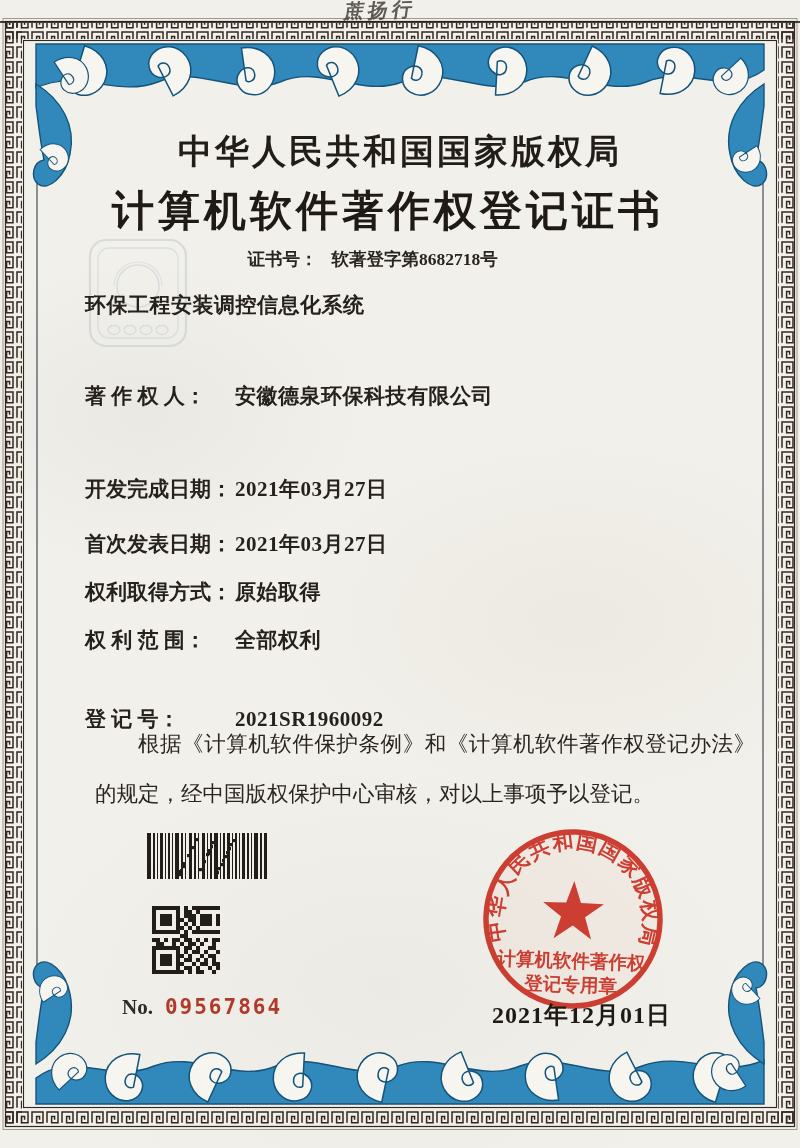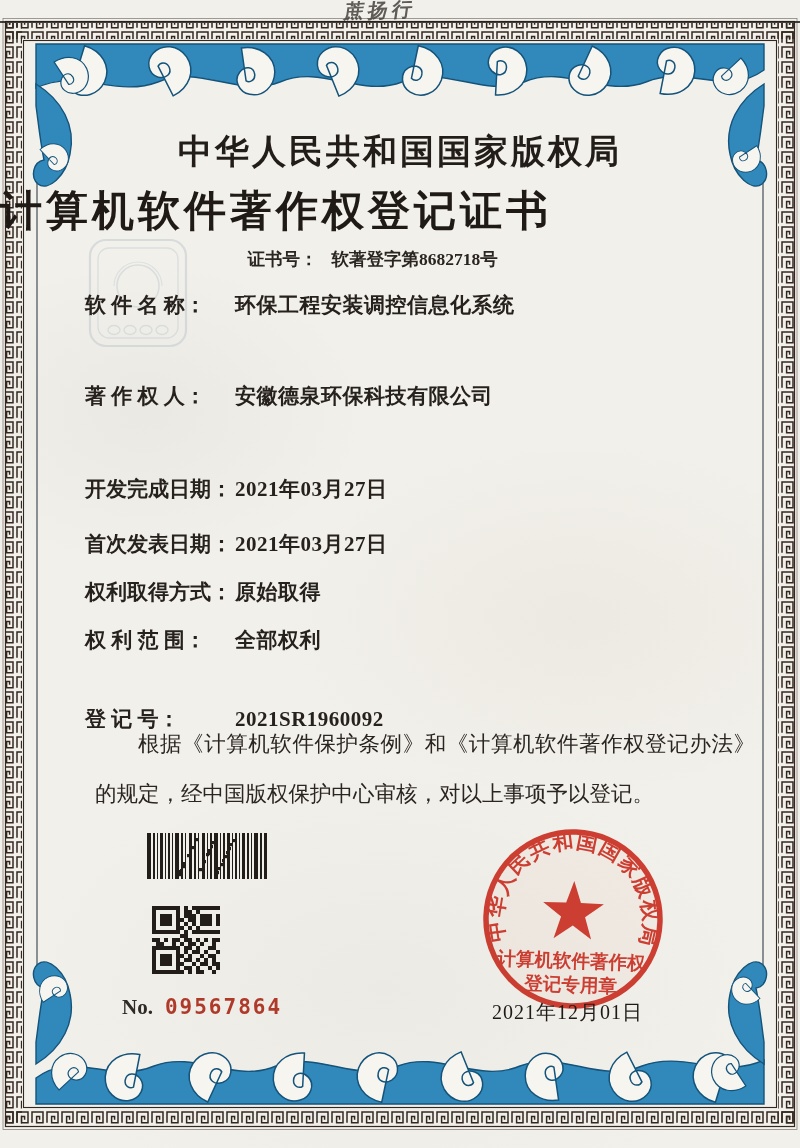--- a/index.html
+++ b/index.html
@@ -13,36 +13,36 @@
       #f2f0ea;
   }
   .abs{position:absolute;}
   .handwriting{
     top:-3px;left:344px;font-size:20px;font-weight:bold;color:#46423e;opacity:.85;
     transform:skewX(-10deg) rotate(-2deg);letter-spacing:4px;
   }
   .topline{top:21px;left:0;width:800px;height:2px;background:#23201d;opacity:.85;}
   .authority{top:129px;left:0;width:800px;text-align:center;font-size:34px;font-weight:bold;
     letter-spacing:3px;color:#221d18;}
-  .cert-title{top:183px;left:0;width:776px;font-size:42px;font-weight:bold;
+  .cert-title{top:183px;left:0;width:776px;text-align:center;font-size:42px;font-weight:bold;
     letter-spacing:4px;color:#1f1a16;}
   .certno{top:247px;left:0;width:745px;text-align:center;font-size:17.5px;font-weight:bold;color:#2a2520;}
   .certno .lbl{margin-right:14px;}
   .field-row{left:85px;display:flex;align-items:flex-start;font-weight:bold;font-size:21px;color:#26211c;}
   .field-label{width:150px;flex:none;line-height:30px;}
   .field-value{line-height:30px;letter-spacing:.5px;}
   .statement{
     top:719px;left:95px;width:660px;font-size:21.5px;line-height:50px;color:#2a2521;
     text-indent:2em;text-align:justify;font-weight:500;
   }
   .serial{top:995px;left:122px;font-size:21px;}
   .serial .no{font-weight:bold;color:#2e2a26;margin-right:12px;}
   .serial .num{font-family:"DejaVu Sans Mono","Liberation Mono",monospace;font-weight:bold;
     color:#b03a2a;font-size:21px;letter-spacing:2px;}
-  .seal-date{top:999px;left:492px;font-size:20px;font-weight:normal;color:#1e1a16;letter-spacing:1px;}
+  .seal-date{top:999px;left:492px;font-size:24px;font-weight:bold;color:#1e1a16;letter-spacing:1px;}
   svg{display:block;}
   .border-svg{top:0;left:0;}
   .emboss{top:238px;left:88px;opacity:.5;}
   .barcode{top:833px;left:147px;}
   .qrcode{top:906px;left:152px;}
   .seal{top:787px;left:441px;opacity:.95;mix-blend-mode:multiply;}
 </style>
 </head>
 <body>
 
@@ -105,21 +105,20 @@
   <div class="abs handwriting">蔗扬行</div>
   <div class="abs topline"></div>
 
   <div class="abs authority">中华人民共和国国家版权局</div>
   <div class="abs cert-title">计算机软件著作权登记证书</div>
   <div class="abs certno">
     <span class="lbl">证书号：</span><span>软著登字第8682718号</span>
   </div>
 
   <div class="abs field-row" style="top:290px;">
-    <div class="field-label">软 件 名 称：</div>
     <div class="field-value">
       <div>环保工程安装调控信息化系统</div>
     </div>
   </div>
   <div class="abs field-row" style="top:381px;">
     <div class="field-label">著 作 权 人：</div>
     <div class="field-value">安徽德泉环保科技有限公司</div>
   </div>
   <div class="abs field-row" style="top:474px;">
     <div class="field-label">开发完成日期：</div>

